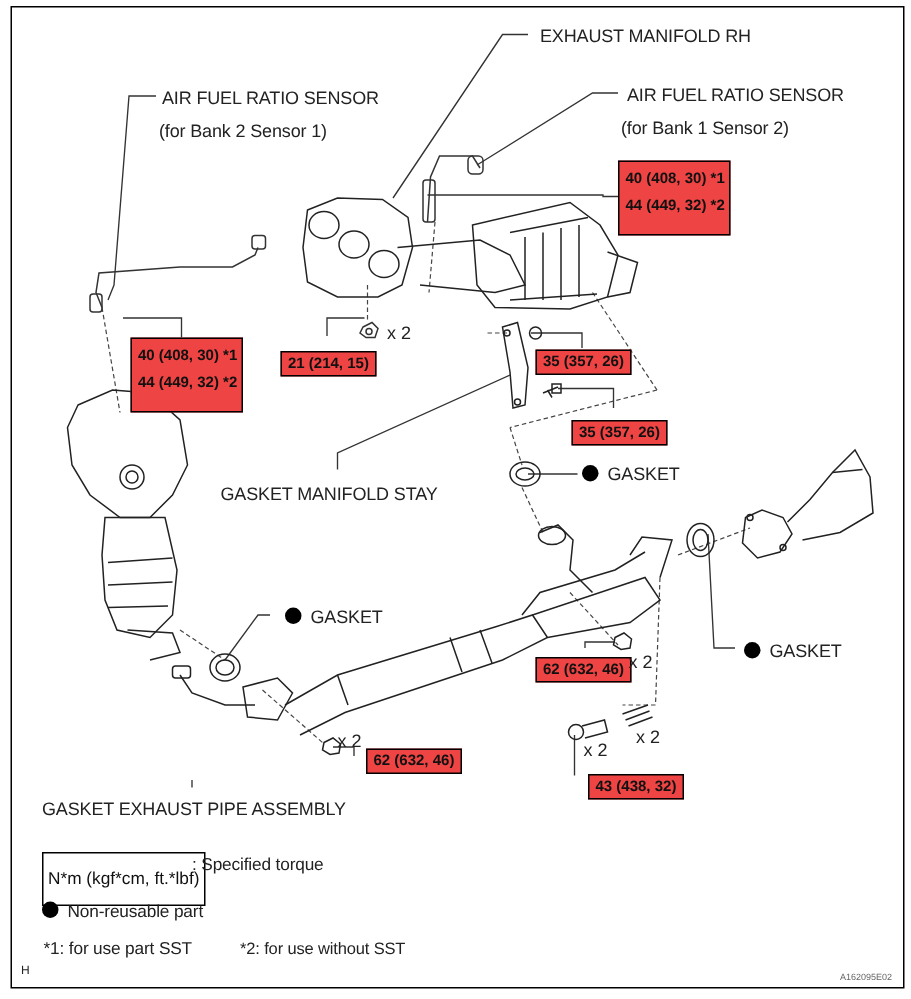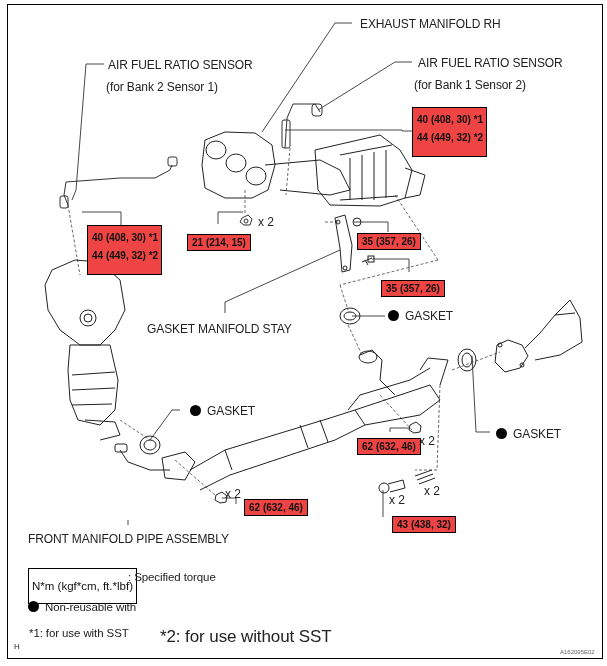--- a/index.html
+++ b/index.html
@@ -158,21 +158,21 @@
 <div class="lbl" style="left:106px; top:80px;text-align:right;">(for Bank 2 Sensor 1)</div>
 <div class="lbl" style="left:360px; top:17px;text-align:right;">EXHAUST MANIFOLD RH</div>
 <div class="lbl" style="left:418px; top:56px;">AIR FUEL RATIO SENSOR</div>
 <div class="lbl" style="left:414px; top:78px;">(for Bank 1 Sensor 2)</div>
 <div class="lbl" style="left:147px; top:322px;">GASKET MANIFOLD STAY</div>
 
 <div class="lbl" style="left:388px; top:309px;"><span class="dot"></span><span>GASKET</span></div>
 <div class="lbl" style="left:190px; top:404px;"><span class="dot"></span><span>GASKET</span></div>
 <div class="lbl" style="left:496px; top:427px;"><span class="dot"></span><span>GASKET</span></div>
 
-<div class="lbl" style="left:28px; top:532px;">FRONT MANIFOLD PIPE ASSEMBLY</div>
+<div class="lbl" style="left:28px; top:532px;">GASKET EXHAUST PIPE ASSEMBLY</div>
 
 <div class="box" style="left:412px; top:107px; width:65px; height:42px;">
   <div>40 (408, 30) *1</div>
   <div>44 (449, 32) *2</div>
 </div>
 <div class="box" style="left:87px; top:225px; width:65px; height:42px;">
   <div>40 (408, 30) *1</div>
   <div>44 (449, 32) *2</div>
 </div>
 <div class="box single" style="left:187px; top:234px;">21 (214, 15)</div>
@@ -183,18 +183,18 @@
 <div class="box single" style="left:356px; top:516px;margin-left:36px;">43 (438, 32)</div>
 
 <div class="qty" style="left:258px; top:215px;">x 2</div>
 <div class="qty" style="left:225px; top:487px;">x 2</div>
 <div class="qty" style="left:419px; top:434px;">x 2</div>
 <div class="qty" style="left:424px; top:484px;">x 2</div>
 <div class="qty" style="left:389px; top:493px;">x 2</div>
 
 <div class="legend-box" style="left:28px; top:568px;">N*m (kgf*cm, ft.*lbf)</div>
 <div class="lbl" style="left:128px; top:571px; font-size:11.5px;">: Specified torque</div>
-<div class="lbl" style="left:28px; top:601px; font-size:11.5px;"><span class="dot"></span><span>Non-reusable with</span></div>
-<div class="lbl" style="left:29px; top:627px; font-size:11.5px;">*1: for use with SST</div>
-<div class="lbl" style="left:160px; top:627px; font-size:17px;">*2: for use without SST</div>
+<div class="lbl" style="left:28px; top:601px; font-size:11.5px;"><span class="dot"></span><span>Non-reusable part</span></div>
+<div class="lbl" style="left:29px; top:627px; font-size:11.5px;">*1: for use part SST</div>
+<div class="lbl" style="left:160px; top:627px; font-size:11px;">*2: for use without SST</div>
 
 <div class="lbl" style="left:14px; top:642px; font-size:8px;">H</div>
 <div class="small" style="left:560px; top:649px;">A162095E02</div>
 
 </body></html>

